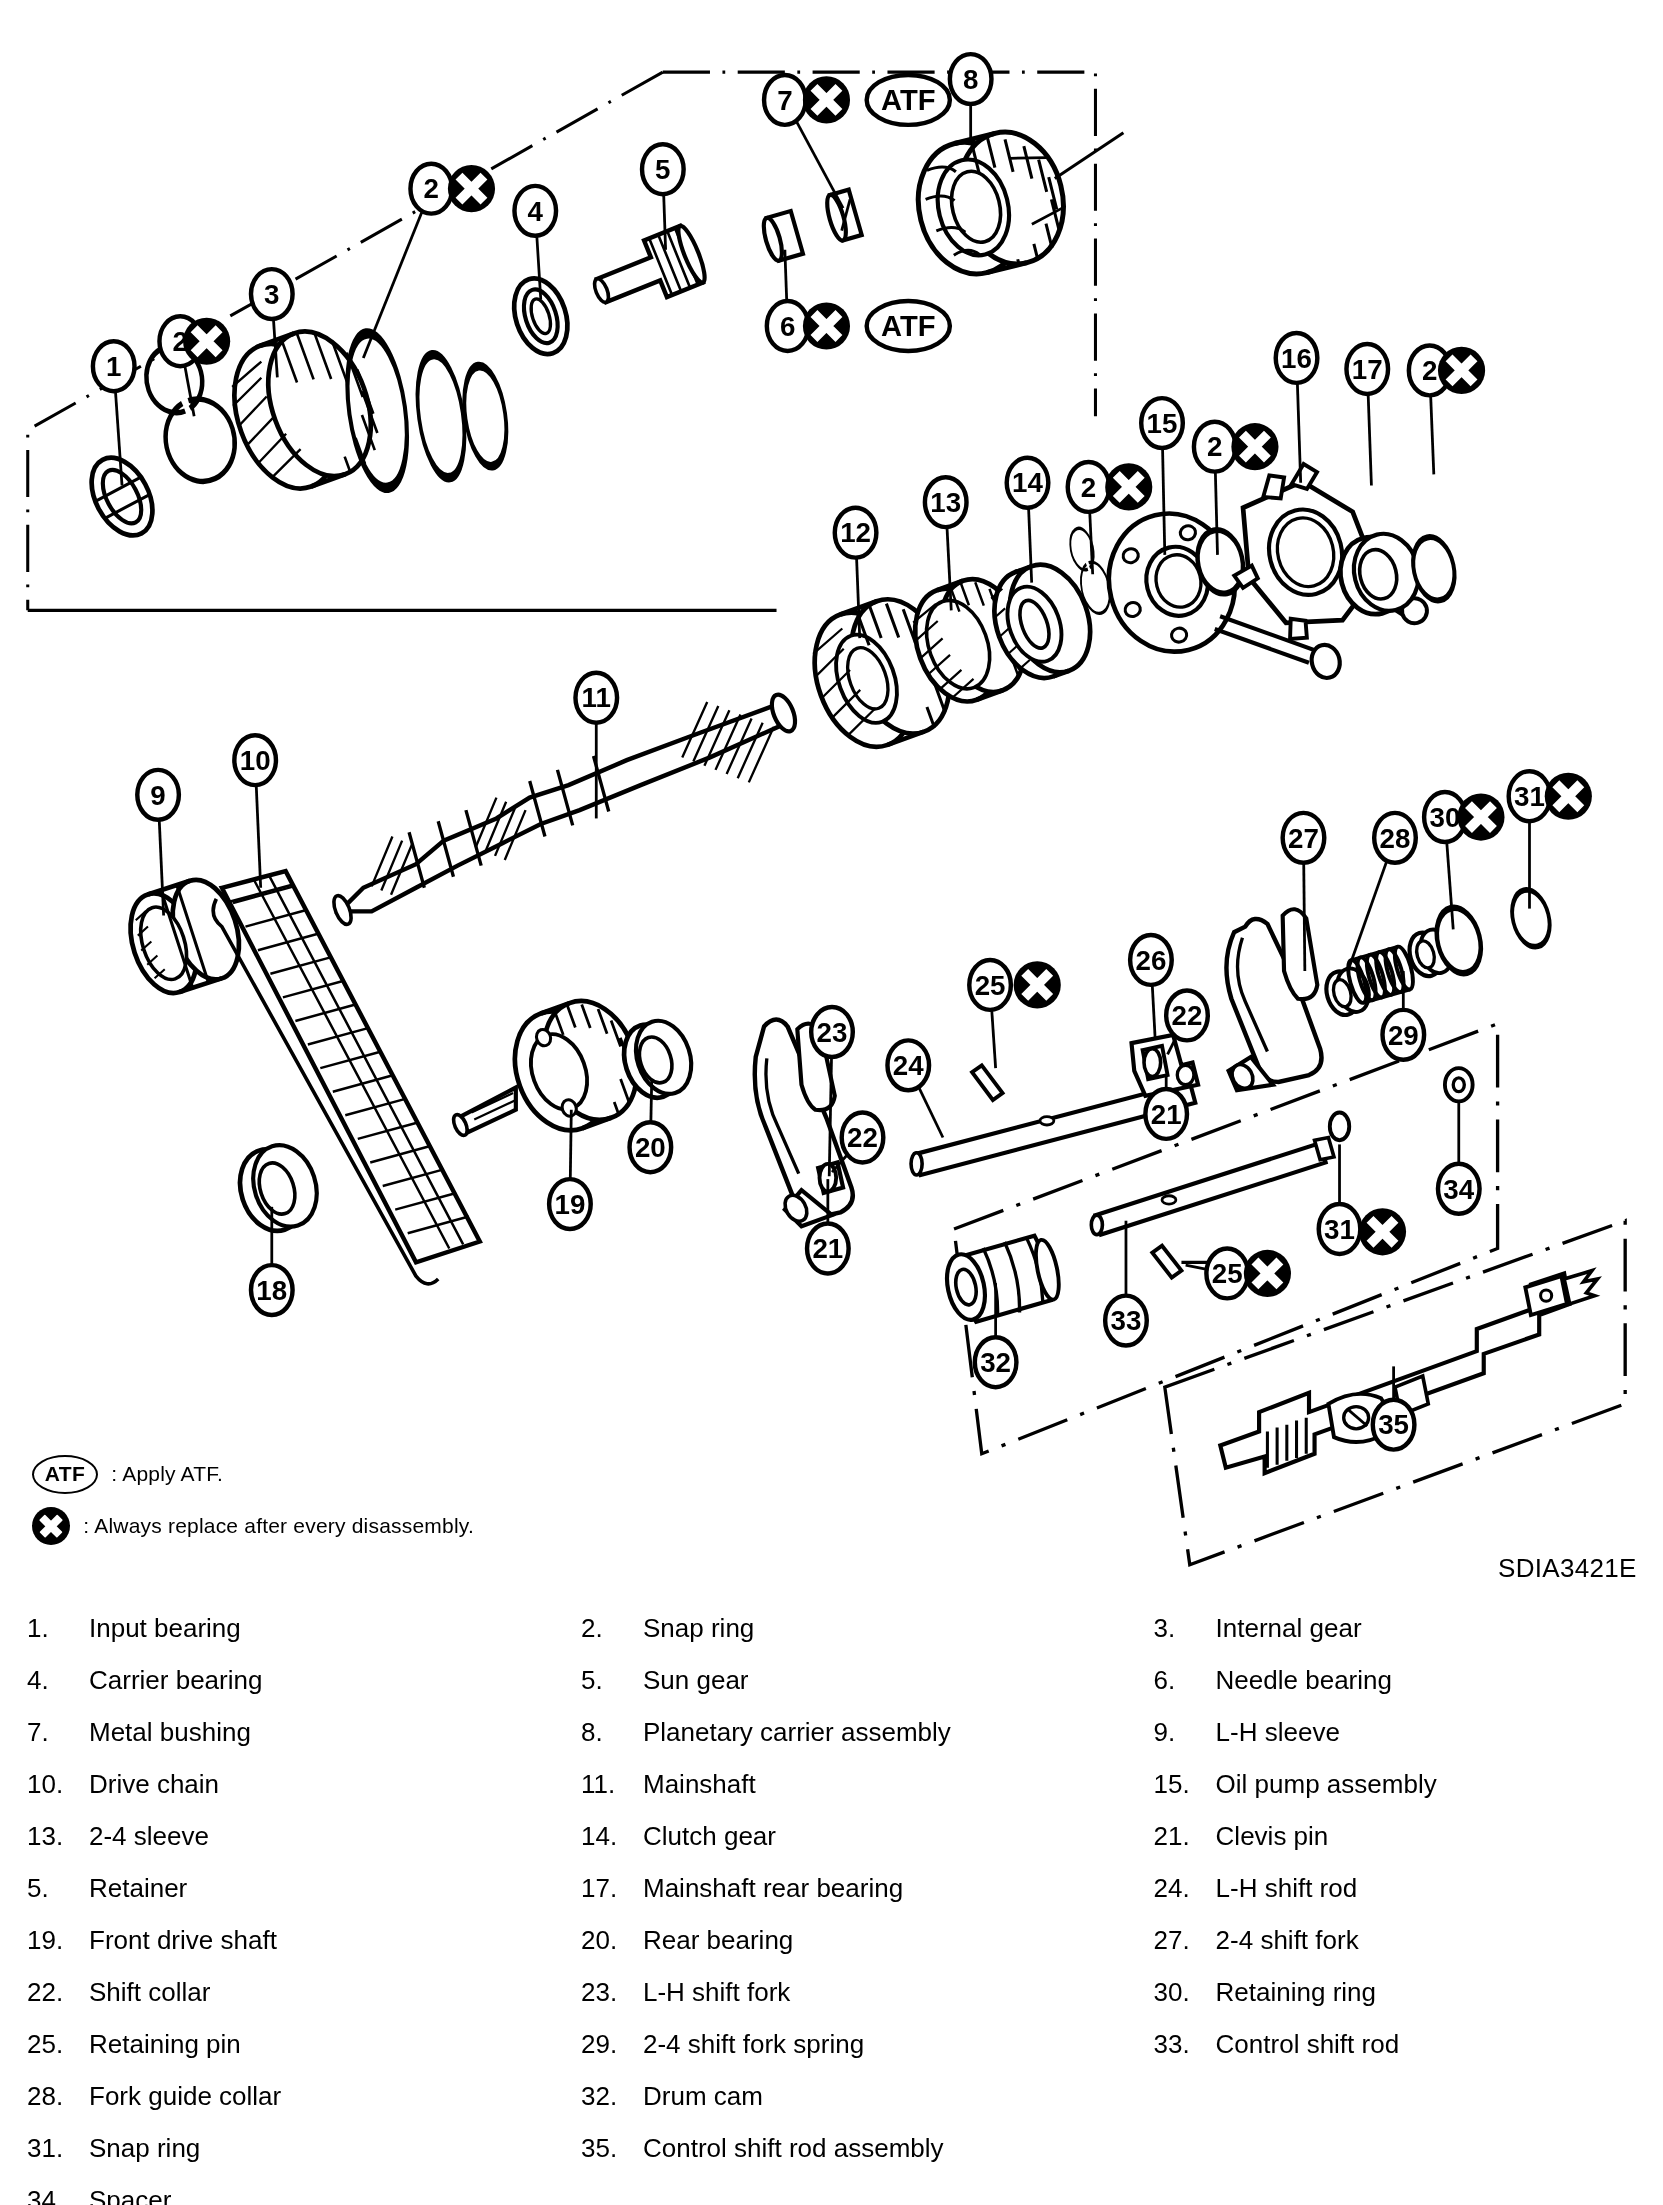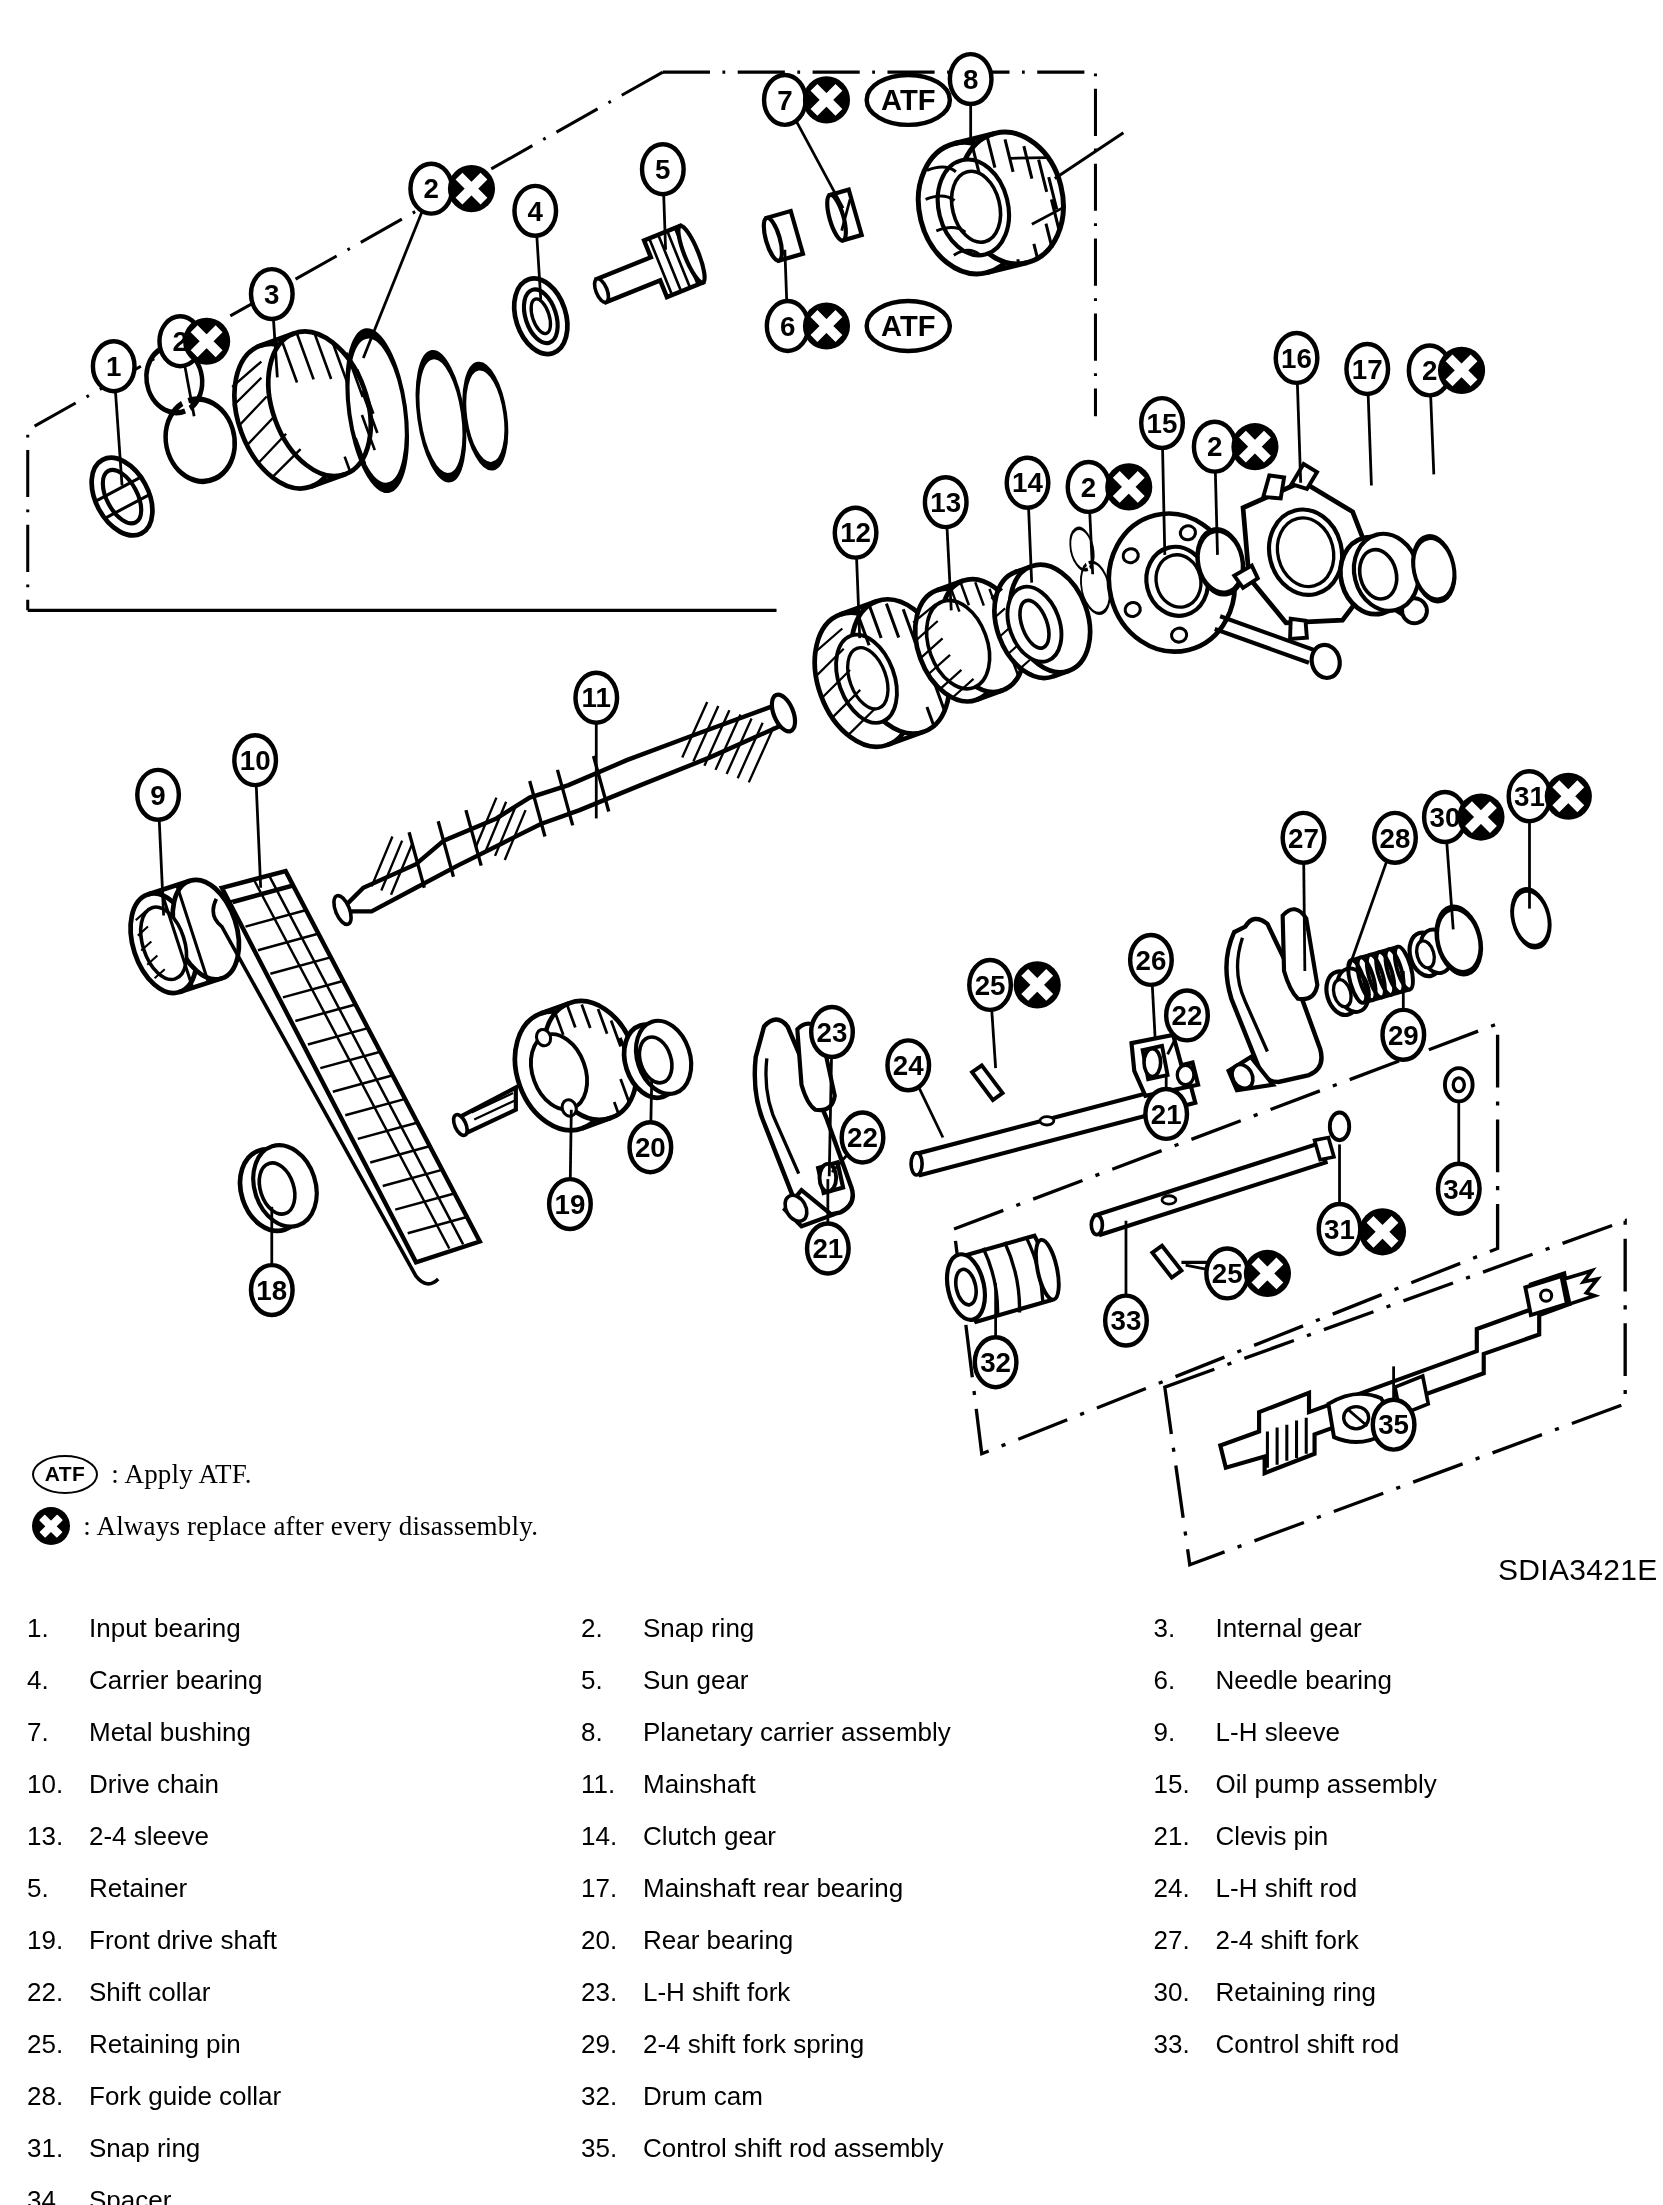--- a/index.html
+++ b/index.html
@@ -4,38 +4,38 @@
 <title>Transfer Case Exploded View</title>
 <style>
   html,body{margin:0;padding:0;background:#fff;}
   body{
     width:1664px;height:2205px;position:relative;overflow:hidden;
     font-family:"Liberation Sans", sans-serif;color:#000;
   }
   #diagram{position:absolute;left:0;top:0;width:1664px;height:1623px;}
   #legend{position:absolute;left:0;top:1448px;width:832px;}
   .legend-row{display:flex;align-items:center;height:52px;padding-left:32px;}
-  .legend-txt{font-size:27px;margin-left:13.3px;letter-spacing:0.2px;font-family:Liberation Serif, serif;}
+  .legend-txt{font-size:21px;margin-left:13.3px;letter-spacing:0.2px;}
   .atf-oval{
     width:62px;height:35px;border:2.9px solid #000;border-radius:50%;
     display:flex;align-items:center;justify-content:center;
     font-size:21px;font-weight:700;letter-spacing:0.4px;flex:none;
   }
   .xbadge{
     width:38px;height:38px;border-radius:50%;background:#000;flex:none;
     position:relative;
   }
   .xbadge::before,.xbadge::after{
     content:"";position:absolute;left:50%;top:50%;
     width:25px;height:7.5px;background:#fff;border-radius:0.8px;
   }
   .xbadge::before{transform:translate(-50%,-50%) rotate(45deg);}
   .xbadge::after{transform:translate(-50%,-50%) rotate(-45deg);}
   #drawing-code{
-    position:absolute;left:1498px;top:1553px;font-size:30px;letter-spacing:0.3px;
+    position:absolute;left:1498px;top:1553px;font-size:26px;letter-spacing:0.3px;
   }
   #parts-list{
     position:absolute;left:0;top:1602px;width:1664px;
     display:grid;grid-template-columns:539px 598px 527px;
   }
   .part{display:flex;font-size:26px;height:52px;align-items:center;}
   .part .num{width:52px;text-align:left;padding-left:27px;flex:none;}
   .part .nm{padding-left:10px;}
   .col2 .num{padding-left:42px;}
   .col3 .num{padding-left:16.6px;}

